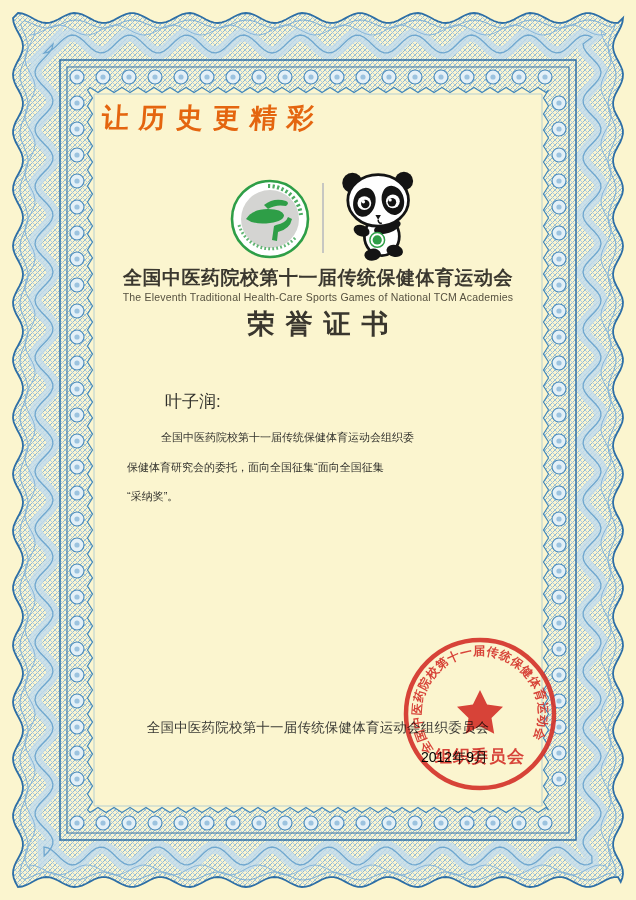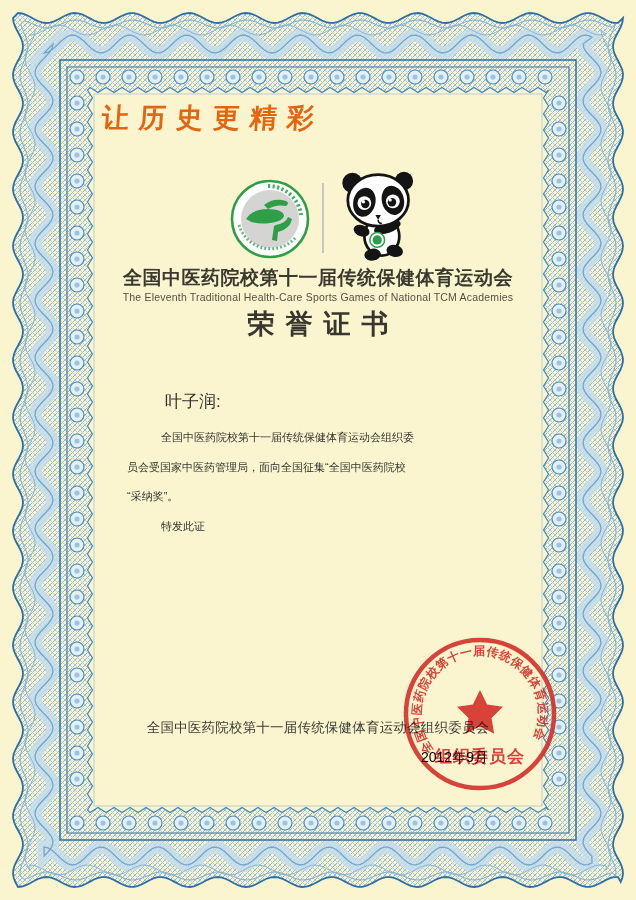--- a/index.html
+++ b/index.html
@@ -289,23 +289,22 @@
     </div>
 
     <div class="title-cn">全国中医药院校第十一届传统保健体育运动会</div>
     <div class="title-en">The Eleventh Traditional Health-Care Sports Games of National TCM Academies</div>
     <div class="doc-title">荣誉证书</div>
 
     <div class="recipient">叶子润:</div>
 
     <div class="body-block">
       <div class="body-line indent">全国中医药院校第十一届传统保健体育运动会组织委</div>
-      <div class="body-line">员会受国家中医药管理局，面向全国征集“全国中医药院校</div>
+      <div class="body-line">保健体育研究会的委托，面向全国征集“面向全国征集</div>
       <div class="body-line">“采纳奖”。</div>
-      <div class="body-line indent">特发此证</div>
     </div>
 
     <div class="issuer">全国中医药院校第十一届传统保健体育运动会组织委员会</div>
     <div class="date">2012年9月</div>
 
     <svg class="stamp" width="160" height="160" viewBox="0 0 160 160">
       <defs>
         <path id="seal-arc" d="M 34.8 115.9 A 59 59 0 1 1 125.2 115.9" fill="none"></path>
       </defs>
       <circle cx="80" cy="78" r="74" fill="none" stroke="#D4332B" stroke-width="4.5"></circle>

